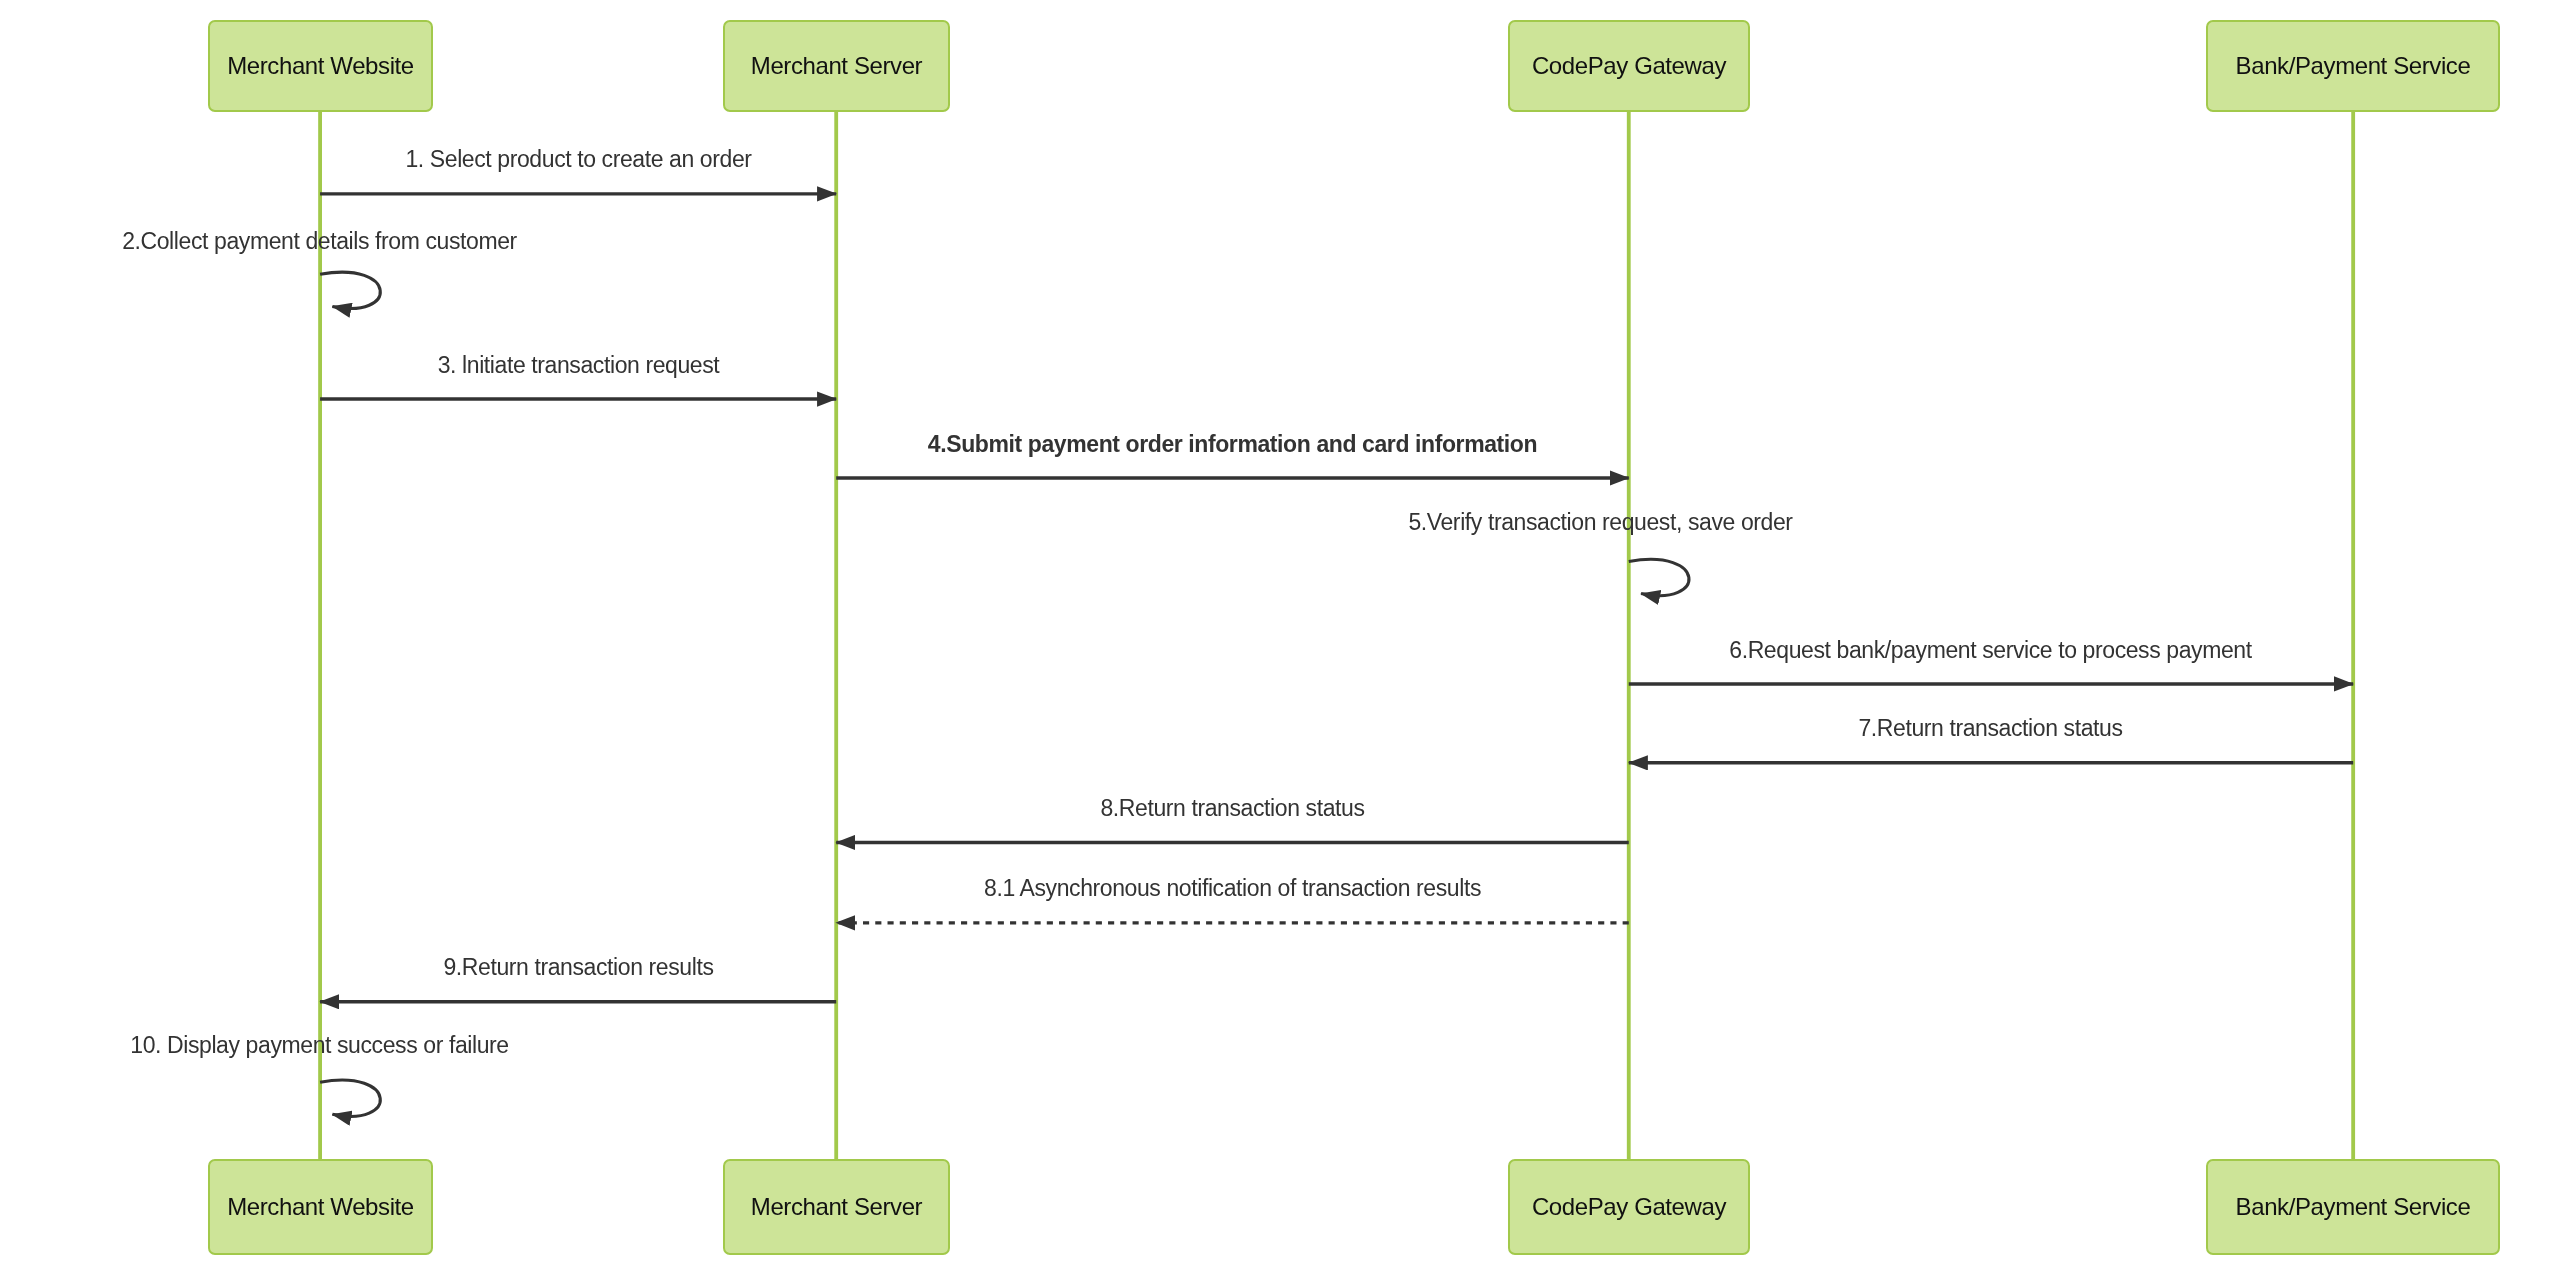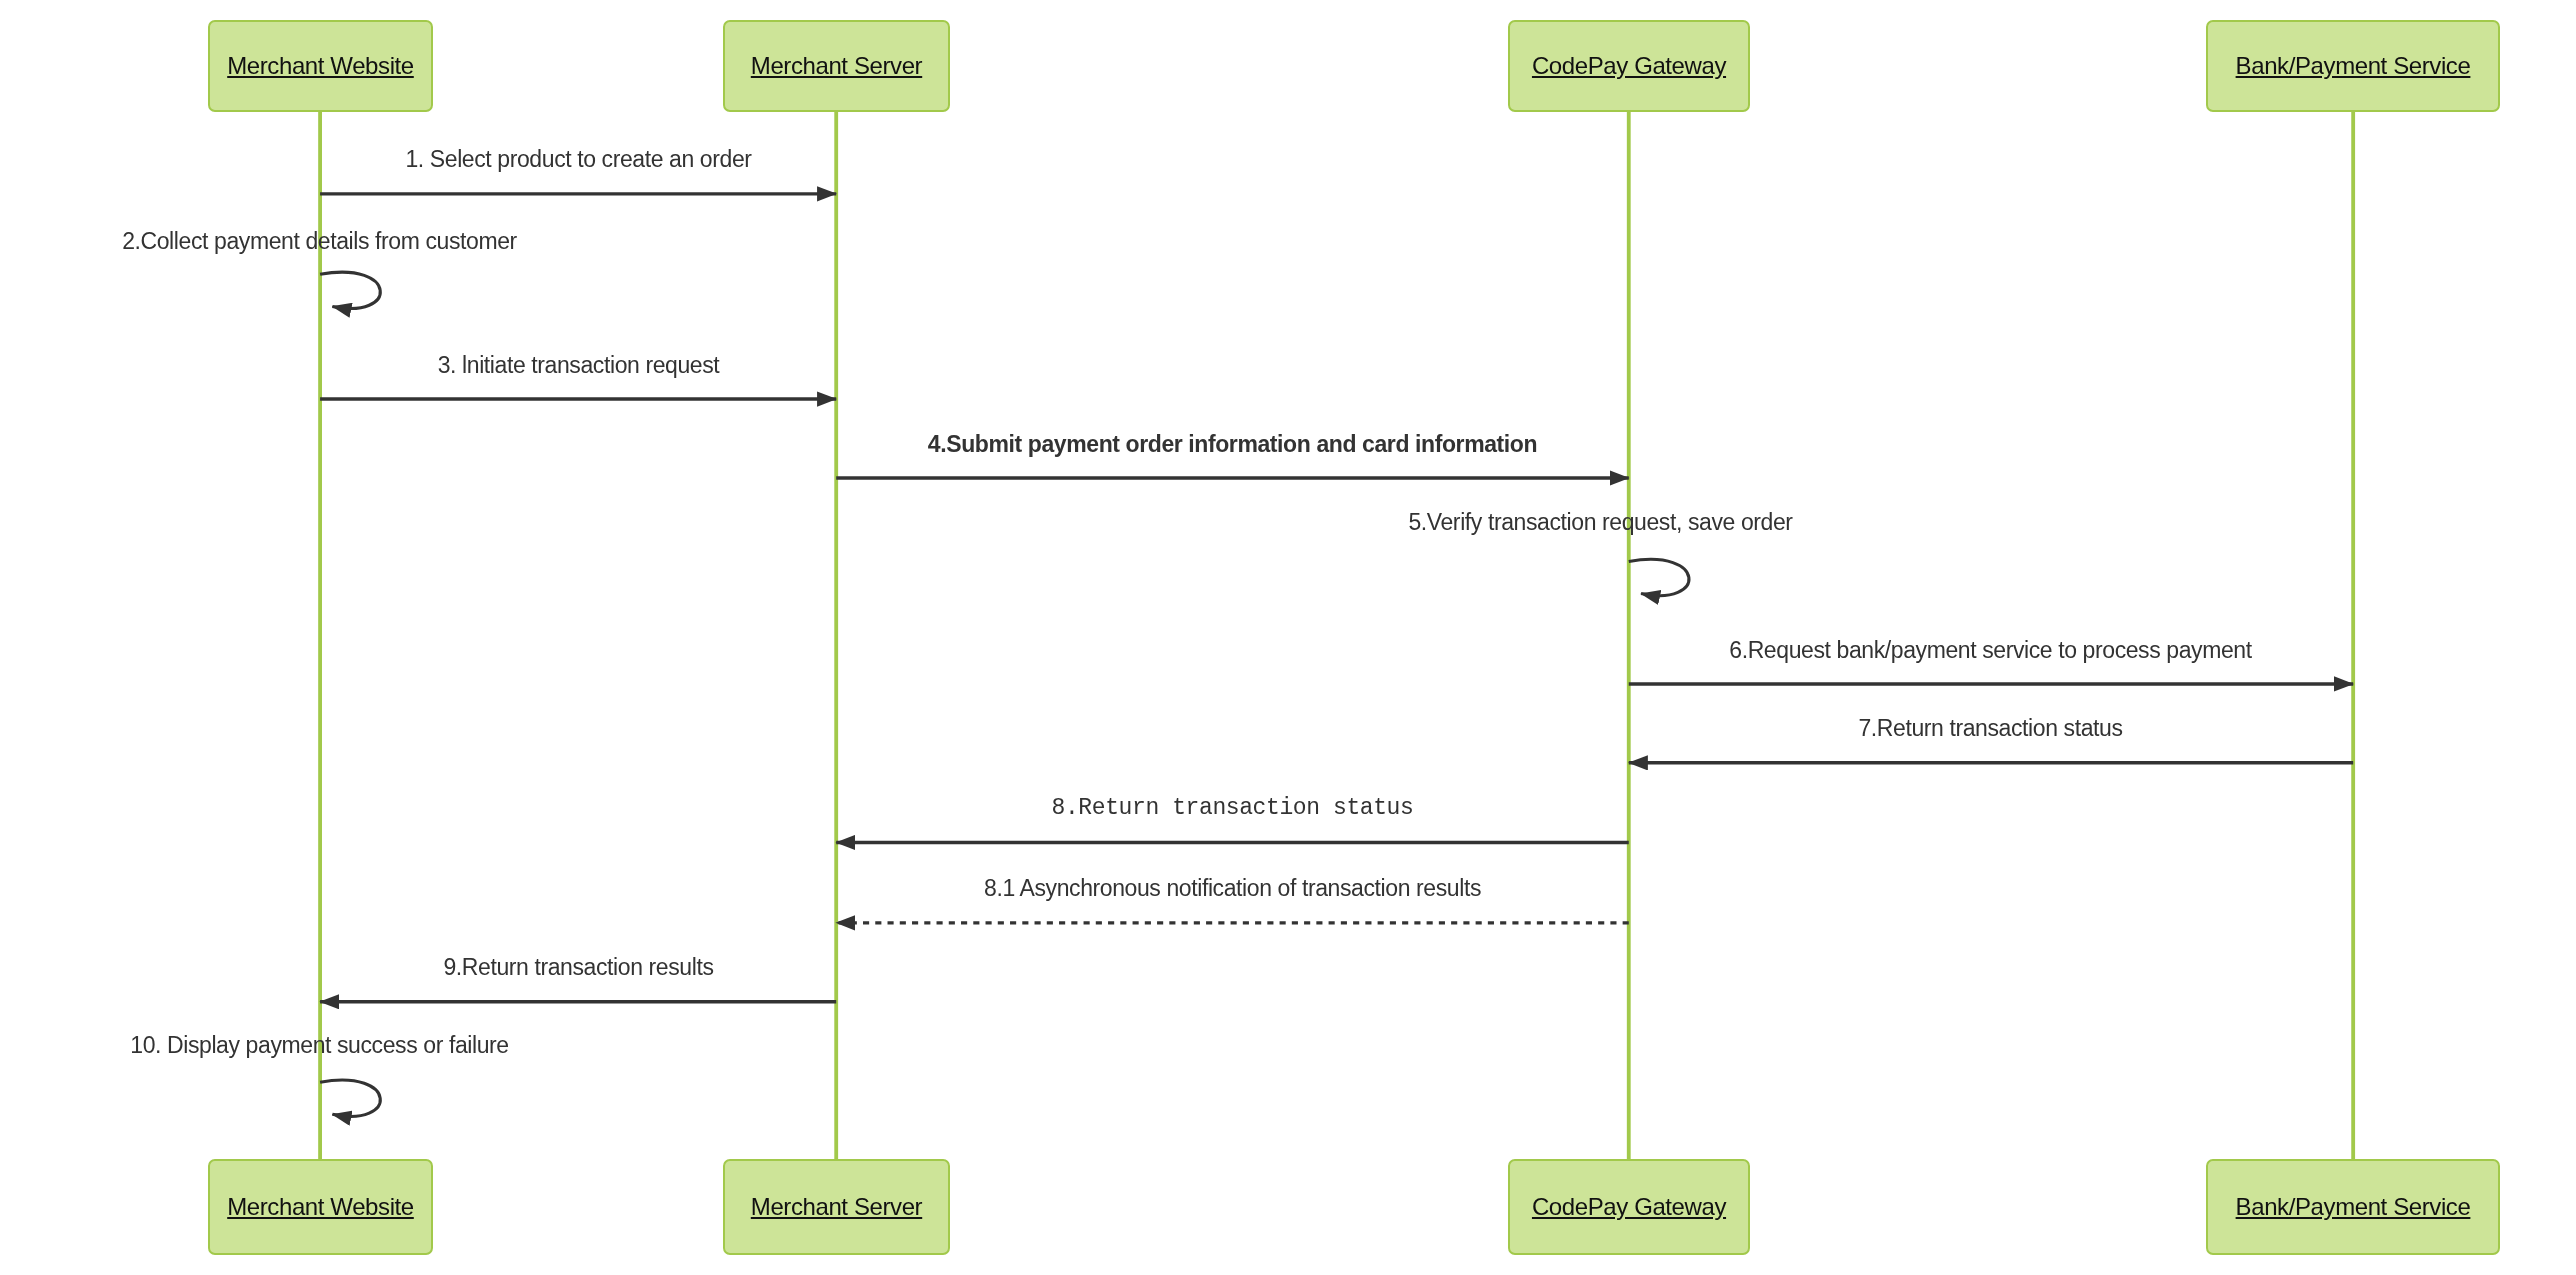--- a/index.html
+++ b/index.html
@@ -31,21 +31,20 @@
     background: #cde498;
     border: 2.3px solid #a2c94b;
     border-radius: 6.9px;
     display: flex;
     align-items: center;
     justify-content: center;
     color: #111111;
     font-size: 24px;
     letter-spacing: -0.4px;
     white-space: nowrap;
-    text-decoration: underline;
   }
   .actor-box.bottom { height: 96px; }
   .msg-label {
     position: absolute;
     width: 1225px;
     text-align: center;
     font-size: 23px;
     letter-spacing: -0.4px;
     color: #333333;
     white-space: nowrap;
@@ -108,19 +107,19 @@
     <span>Bank/Payment Service</span>
   </div>
 
   <div class="msg-label" style="left:-34px;  top:145px;">1. Select product to create an order</div>
   <div class="msg-label" style="left:-293px; top:227px;">2.Collect payment details from customer</div>
   <div class="msg-label" style="left:-34px;  top:351px;">3. lnitiate transaction request</div>
   <div class="msg-label" style="left:620px;  top:430px;font-weight:bold;">4.Submit payment order information and card information</div>
   <div class="msg-label" style="left:988px; top:508px;">5.Verify transaction request, save order</div>
   <div class="msg-label" style="left:1378px; top:636px;">6.Request bank/payment service to process payment</div>
   <div class="msg-label" style="left:1378px; top:714px;">7.Return transaction status</div>
-  <div class="msg-label" style="left:620px;  top:794px;font-family:Liberation Mono, monospace;">8.Return transaction status</div>
+  <div class="msg-label" style="left:620px;  top:794px;">8.Return transaction status</div>
   <div class="msg-label" style="left:620px;  top:874px;">8.1 Asynchronous notification of transaction results</div>
   <div class="msg-label" style="left:-34px;  top:953px;">9.Return transaction results</div>
   <div class="msg-label" style="left:-293px; top:1031px;">10. Display payment success or failure</div>
 
 </div>
 
 
 </body></html>

